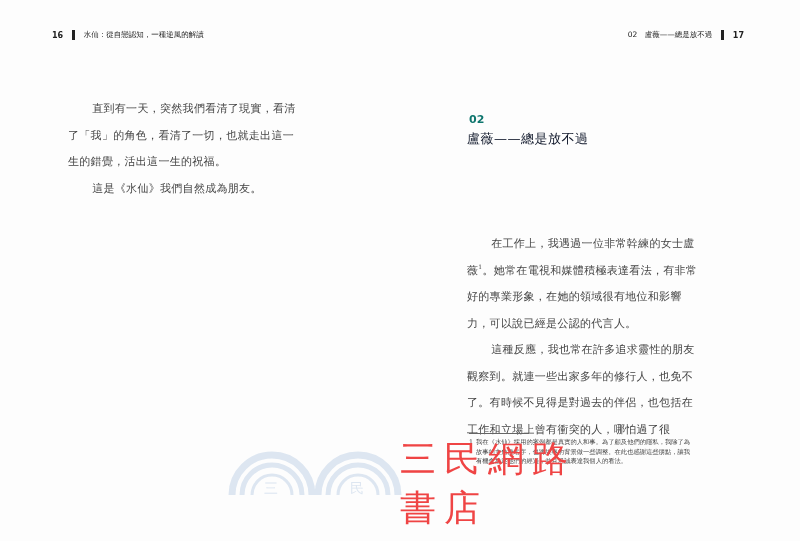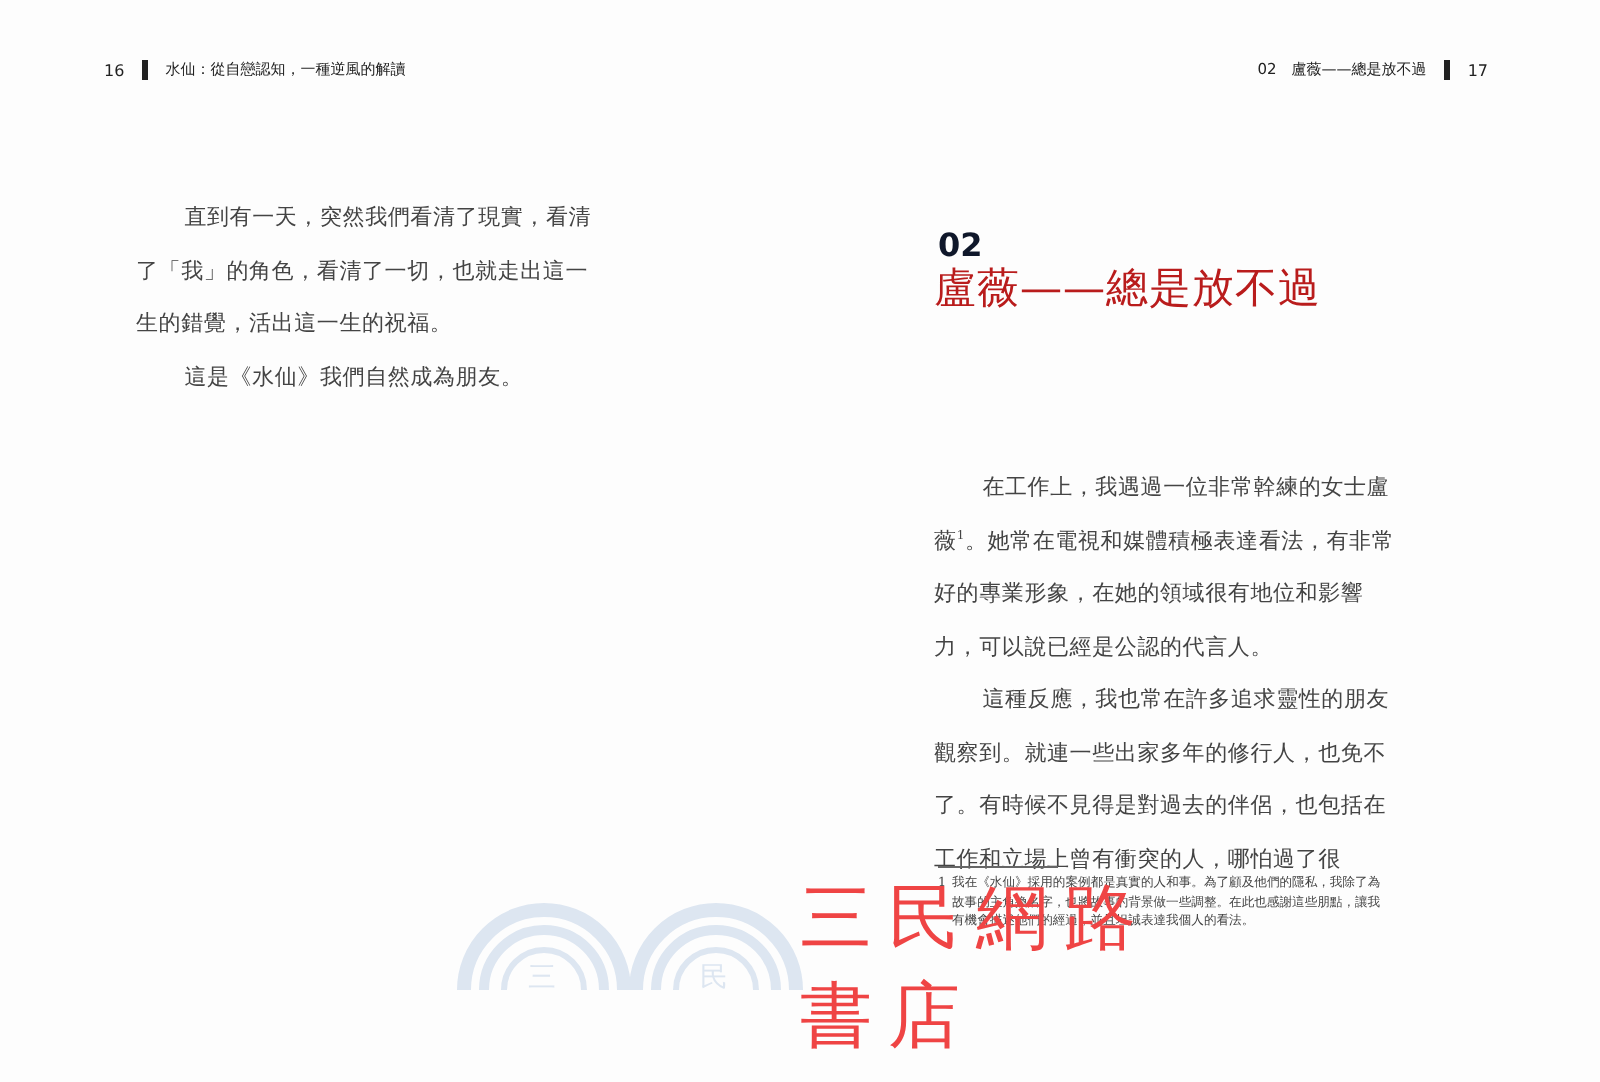--- a/index.html
+++ b/index.html
@@ -7,36 +7,36 @@
       width: 800px; height: 541px; background: #fdfdfd; position: relative; overflow: hidden;
       font-family: "DejaVu Serif", "Liberation Serif", serif; color: #333;
     }
     .page { position: absolute; top: 0; height: 541px; }
     .page-left { left: 0; width: 400px; }
     .page-right { left: 400px; width: 400px; }
     .running-head {
       position: absolute; top: 30px; font-family: "DejaVu Sans", "Liberation Sans", sans-serif;
       font-size: 7.5px; color: #222; display: flex; align-items: center; white-space: nowrap;
     }
-    .running-head .pnum { font-weight: normal; font-size: 8px; text-align: center; }
+    .running-head .pnum { font-weight: bold; font-size: 8px; text-align: center; }
     .running-head .bar { display: inline-block; width: 2.5px; height: 10px; background: #222; margin: 0 9px; }
     .left-head { left: 52px; }
     .right-head { right: 56px; }
     .body-text {
       position: absolute; font-size: 11px; line-height: 26.5px; color: #444; letter-spacing: 0.3px;
     }
     .body-text p { margin: 0; text-indent: 2.2em; }
     .left-body { left: 68px; top: 96px; width: 232px; }
     .right-body { left: 467px; top: 231px; width: 232px; }
     .chapter-num {
       position: absolute; left: 469px; top: 113px; font-family: "DejaVu Sans", "Liberation Sans", sans-serif;
-      font-size: 16px; font-weight: bold; color: #0f172a;
+      font-size: 11px; font-weight: bold; color: #0f766e;
     }
     .chapter-title {
-      position: absolute; left: 467px; top: 130px; font-size: 21px; color: #b91c1c; letter-spacing: 0.5px;
+      position: absolute; left: 467px; top: 130px; font-size: 13px; color: #0f172a; letter-spacing: 0.5px;
     }
     sup { font-size: 6px; vertical-align: super; line-height: 0; }
     .fn-rule { position: absolute; left: 469px; top: 433px; width: 60px; border-top: 1px solid #666; }
     .footnote {
       position: absolute; left: 469px; top: 437px; width: 240px; font-size: 6.3px; line-height: 9.5px; color: #444;
     }
     .footnote .fn-mark { margin-right: 3px; }
     .footnote .fn-line { display: block; }
     .footnote .fn-indent { padding-left: 7px; }
     .watermark { position: absolute; left: 228px; top: 435px; width: 380px; height: 60px; pointer-events: none; }

